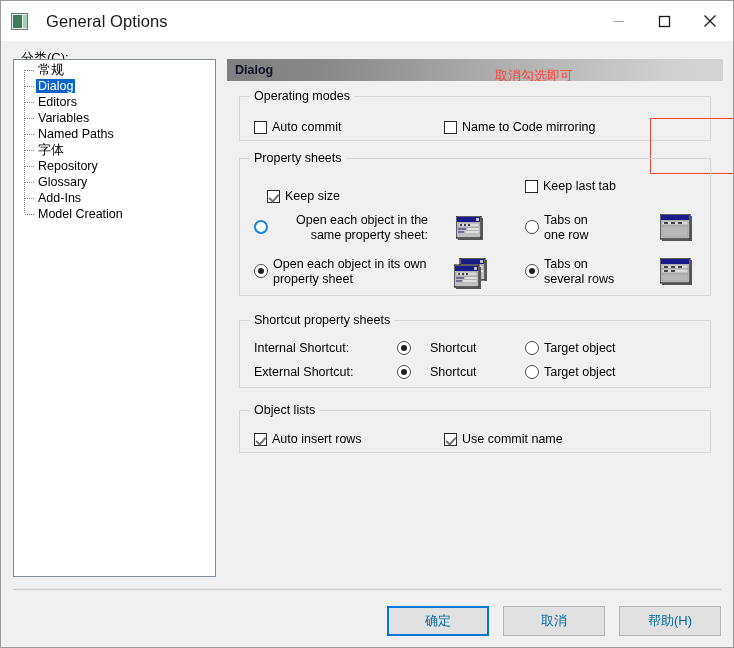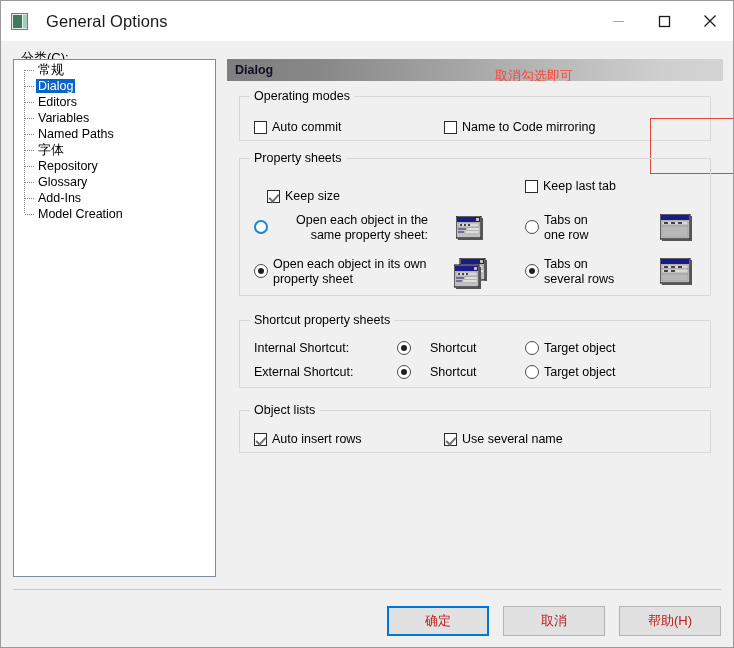--- a/index.html
+++ b/index.html
@@ -260,21 +260,21 @@
     position: absolute;
     right: 12px; top: 565px;
     display: flex;
     gap: 14px;
   }
   .btn {
     width: 102px; height: 30px;
     background: #e1e1e1;
     border: 1px solid #b4b4b4;
     font-size: 13px;
-    color: #b91c1c;
+    color: #0369a1;
     display: flex;
     align-items: center;
     justify-content: center;
   }
   .btn.default {
     border: 2px solid #0078d7;
     background: #e1e1e1;
   }
 </style>
 </head>
@@ -507,21 +507,21 @@
       </fieldset>
 
       <fieldset class="group g-objlists">
         <legend>Object lists</legend>
         <div class="ctl" style="left:14px; top:15px;">
           <span class="cb checked"></span>
           <span class="txt">Auto insert rows</span>
         </div>
         <div class="ctl" style="left:204px; top:15px;">
           <span class="cb checked"></span>
-          <span class="txt">Use several name</span>
+          <span class="txt">Use commit name</span>
         </div>
       </fieldset>
 
     </div>
   </div>
 
   <div class="sep"></div>
 
   <div class="btnrow">
     <div class="btn default">确定</div>

